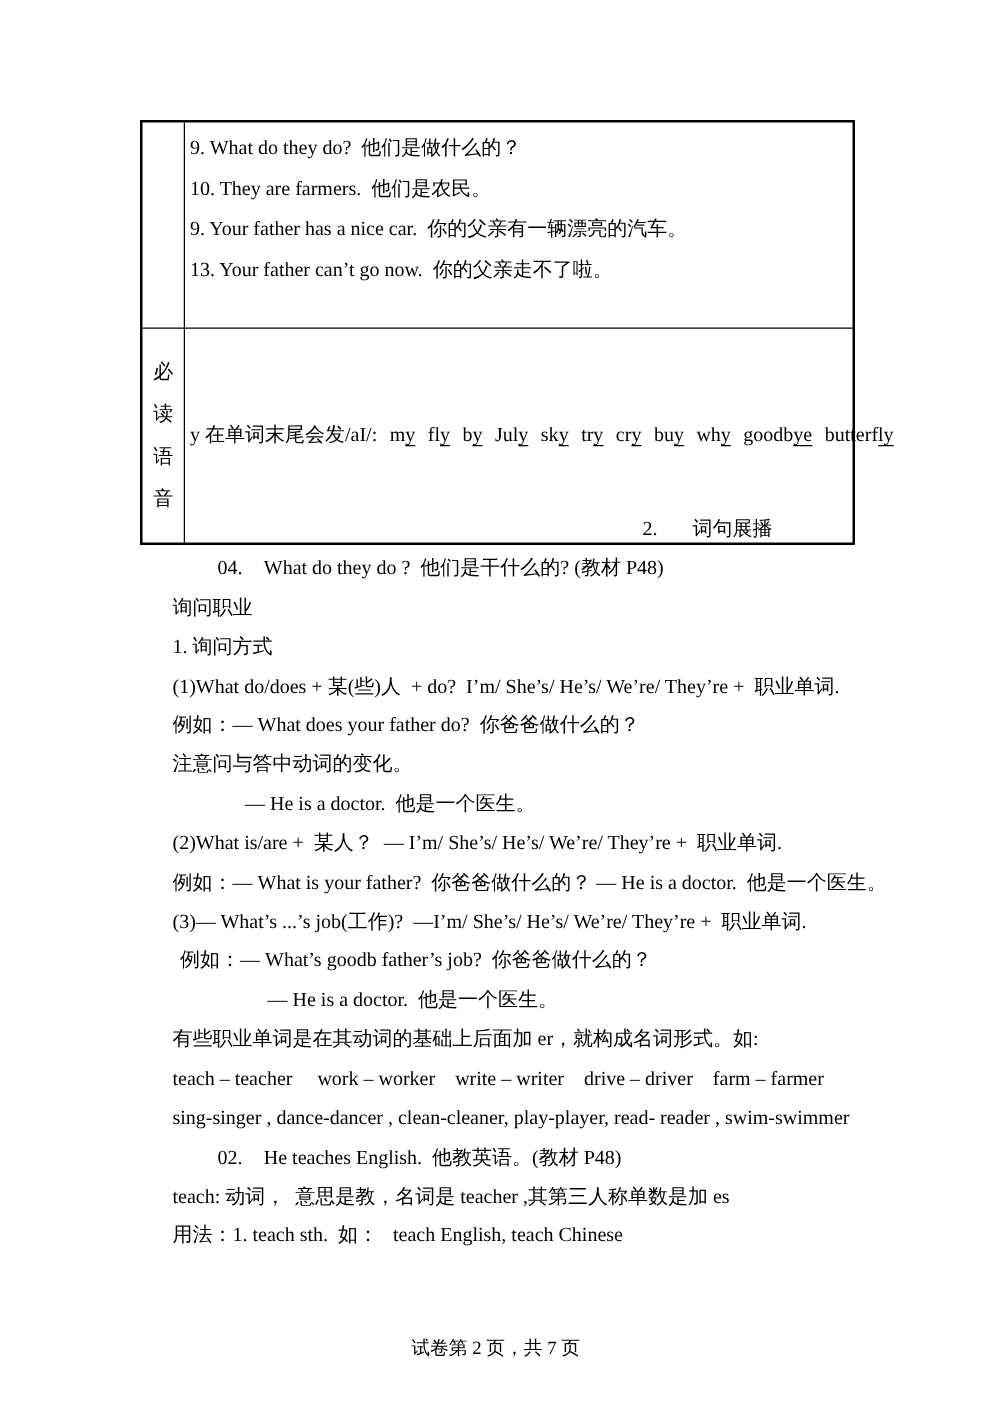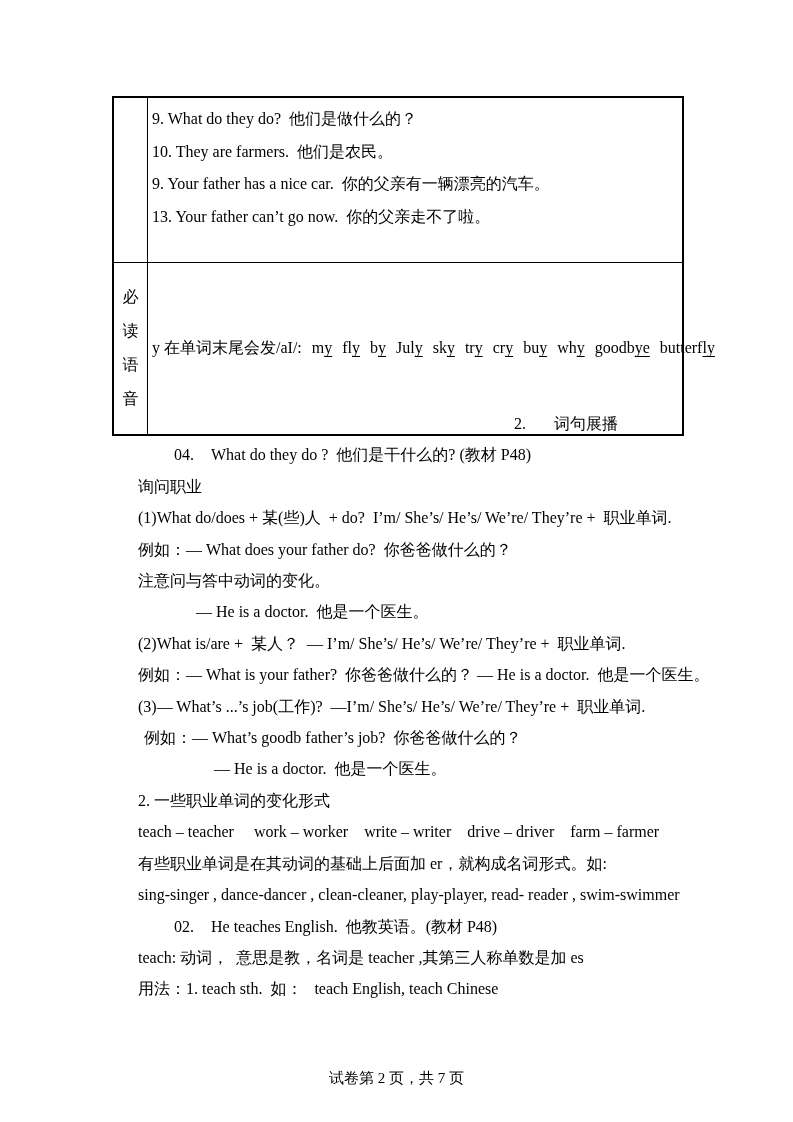--- a/index.html
+++ b/index.html
@@ -106,32 +106,32 @@
       </div>
     </div>
   </div>
 
   <div class="body-text">
     <p class="line heading"><span>2.</span><span class="heading-title">词句展播</span></p>
 
     <p class="line item"><span>04.</span><span class="item-text">What do they do ?  他们是干什么的? (教材 P48)</span></p>
 
     <p class="line">询问职业</p>
+    <p class="line">1. 询问方式</p>
     <p class="line">(1)What do/does + 某(些)人  + do?  I’m/ She’s/ He’s/ We’re/ They’re +  职业单词.</p>
     <p class="line">例如：— What does your father do?  你爸爸做什么的？</p>
     <p class="line">注意问与答中动词的变化。</p>
     <p class="line ind-a">— He is a doctor.  他是一个医生。</p>
     <p class="line">(2)What is/are +  某人？  — I’m/ She’s/ He’s/ We’re/ They’re +  职业单词.</p>
     <p class="line">例如：— What is your father?  你爸爸做什么的？ — He is a doctor.  他是一个医生。</p>
     <p class="line">(3)— What’s ...’s job(工作)?  —I’m/ She’s/ He’s/ We’re/ They’re +  职业单词.</p>
     <p class="line ind-b">例如：— What’s goodb father’s job?  你爸爸做什么的？</p>
     <p class="line ind-c">— He is a doctor.  他是一个医生。</p>
-    <p class="line">2. 一些职业单词的变化形式</p>
+    <p class="line">有些职业单词是在其动词的基础上后面加 er，就构成名词形式。如:</p>
     <p class="line">teach – teacher     work – worker    write – writer    drive – driver    farm – farmer</p>
-    <p class="line">有些职业单词是在其动词的基础上后面加 er，就构成名词形式。如:</p>
     <p class="line">sing-singer , dance-dancer , clean-cleaner, play-player, read- reader , swim-swimmer</p>
 
     <p class="line item"><span>02.</span><span class="item-text">He teaches English.  他教英语。(教材 P48)</span></p>
 
     <p class="line">teach: 动词，  意思是教，名词是 teacher ,其第三人称单数是加 es</p>
     <p class="line">用法：1. teach sth.  如：   teach English, teach Chinese</p>
   </div>
 
   <div class="footer">试卷第 2 页，共 7 页</div>
 

